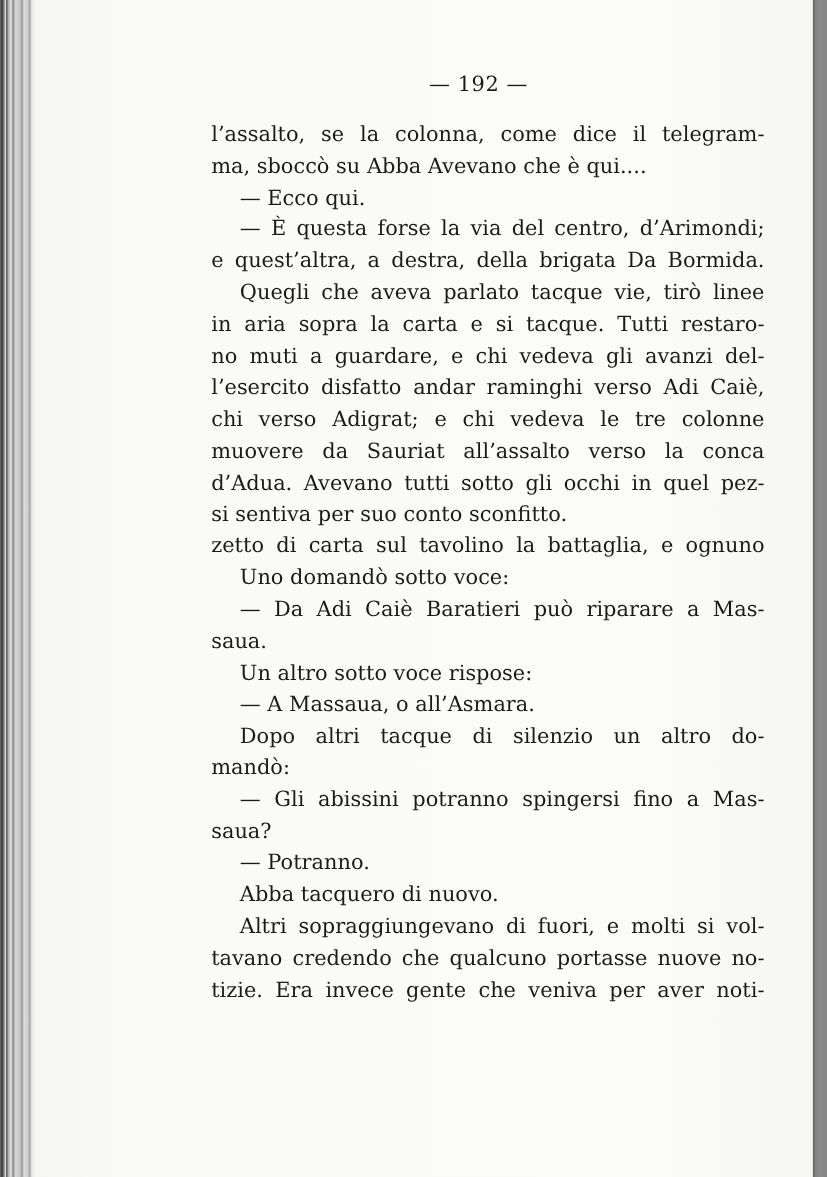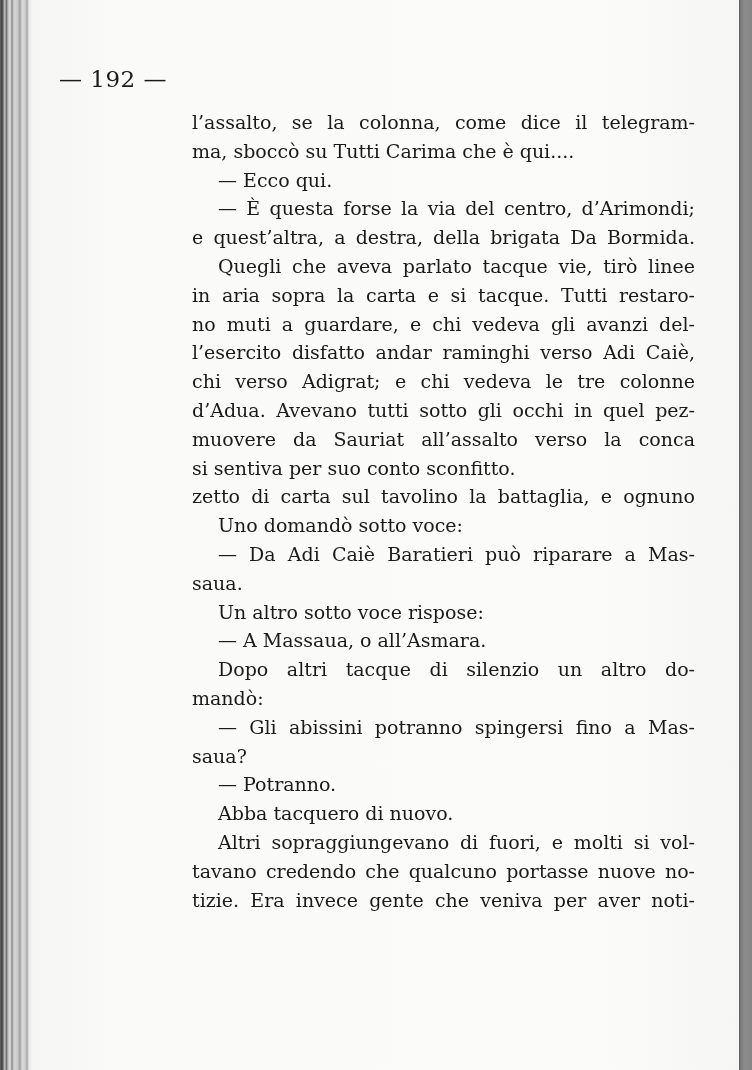--- a/index.html
+++ b/index.html
@@ -21,21 +21,21 @@
         #5a5a5a 6px, #bcbcbc 8px, #e2e2e2 10px, #8a8a8a 12px,
         #d6d6d6 14px, #c8c8c8 18px, #9c9c9c 20px, #dcdcdc 22px,
         #d0d0d0 25px, #a8a8a8 27px, #e8e8e6 29px, #f4f4f2 32px);
   }
   .right-edge {
     position: absolute; left: 739px; top: 0; width: 13px; height: 1070px;
     background: linear-gradient(90deg, #5c5c5c 0px, #7e7e7e 2px, #8c8c8c 6px, #858585 13px);
   }
   .pagenum {
     position: absolute; left: 0; width: 752px; top: 66px;
-    font-size: 23px; letter-spacing: 0.5px;
+    text-align: center; font-size: 19px; letter-spacing: 0.5px;
   }
   .pagenum span { position: relative; left: 59px; }
   .text {
     position: absolute; left: 192px; top: 108px; width: 503px;
     font-size: 19px; line-height: 28.8px;
   }
   .line {
     display: block; white-space: nowrap; text-align: justify;
     text-align-last: justify; height: 28.8px;
   }
@@ -46,31 +46,31 @@
 <body>
 
 <div class="page">
   <div class="binding"></div>
   <div class="right-edge"></div>
   <div class="pagenum">
     <span>— 192 —</span>
   </div>
   <div class="text" id="body-text">
       <span class="line">l’assalto, se la colonna, come dice il telegram-</span>
-      <span class="line last">ma, sboccò su Tutti Carima che è qui....</span>
+      <span class="line last">ma, sboccò su Abba Avevano che è qui....</span>
       <span class="line indent last">— Ecco qui.</span>
       <span class="line indent">— È questa forse la via del centro, d’Arimondi;</span>
       <span class="line">e quest’altra, a destra, della brigata Da Bormida.</span>
       <span class="line indent">Quegli che aveva parlato tacque vie, tirò linee</span>
       <span class="line">in aria sopra la carta e si tacque. Tutti restaro-</span>
       <span class="line">no muti a guardare, e chi vedeva gli avanzi del-</span>
       <span class="line">l’esercito disfatto andar raminghi verso Adi Caiè,</span>
       <span class="line">chi verso Adigrat; e chi vedeva le tre colonne</span>
+      <span class="line">muovere da Sauriat all’assalto verso la conca</span>
       <span class="line">d’Adua. Avevano tutti sotto gli occhi in quel pez-</span>
-      <span class="line">muovere da Sauriat all’assalto verso la conca</span>
       <span class="line last">si sentiva per suo conto sconfitto.</span>
       <span class="line">zetto di carta sul tavolino la battaglia, e ognuno</span>
       <span class="line indent last">Uno domandò sotto voce:</span>
       <span class="line indent">— Da Adi Caiè Baratieri può riparare a Mas-</span>
       <span class="line last">saua.</span>
       <span class="line indent last">Un altro sotto voce rispose:</span>
       <span class="line indent last">— A Massaua, o all’Asmara.</span>
       <span class="line indent">Dopo altri tacque di silenzio un altro do-</span>
       <span class="line last">mandò:</span>
       <span class="line indent">— Gli abissini potranno spingersi fino a Mas-</span>

